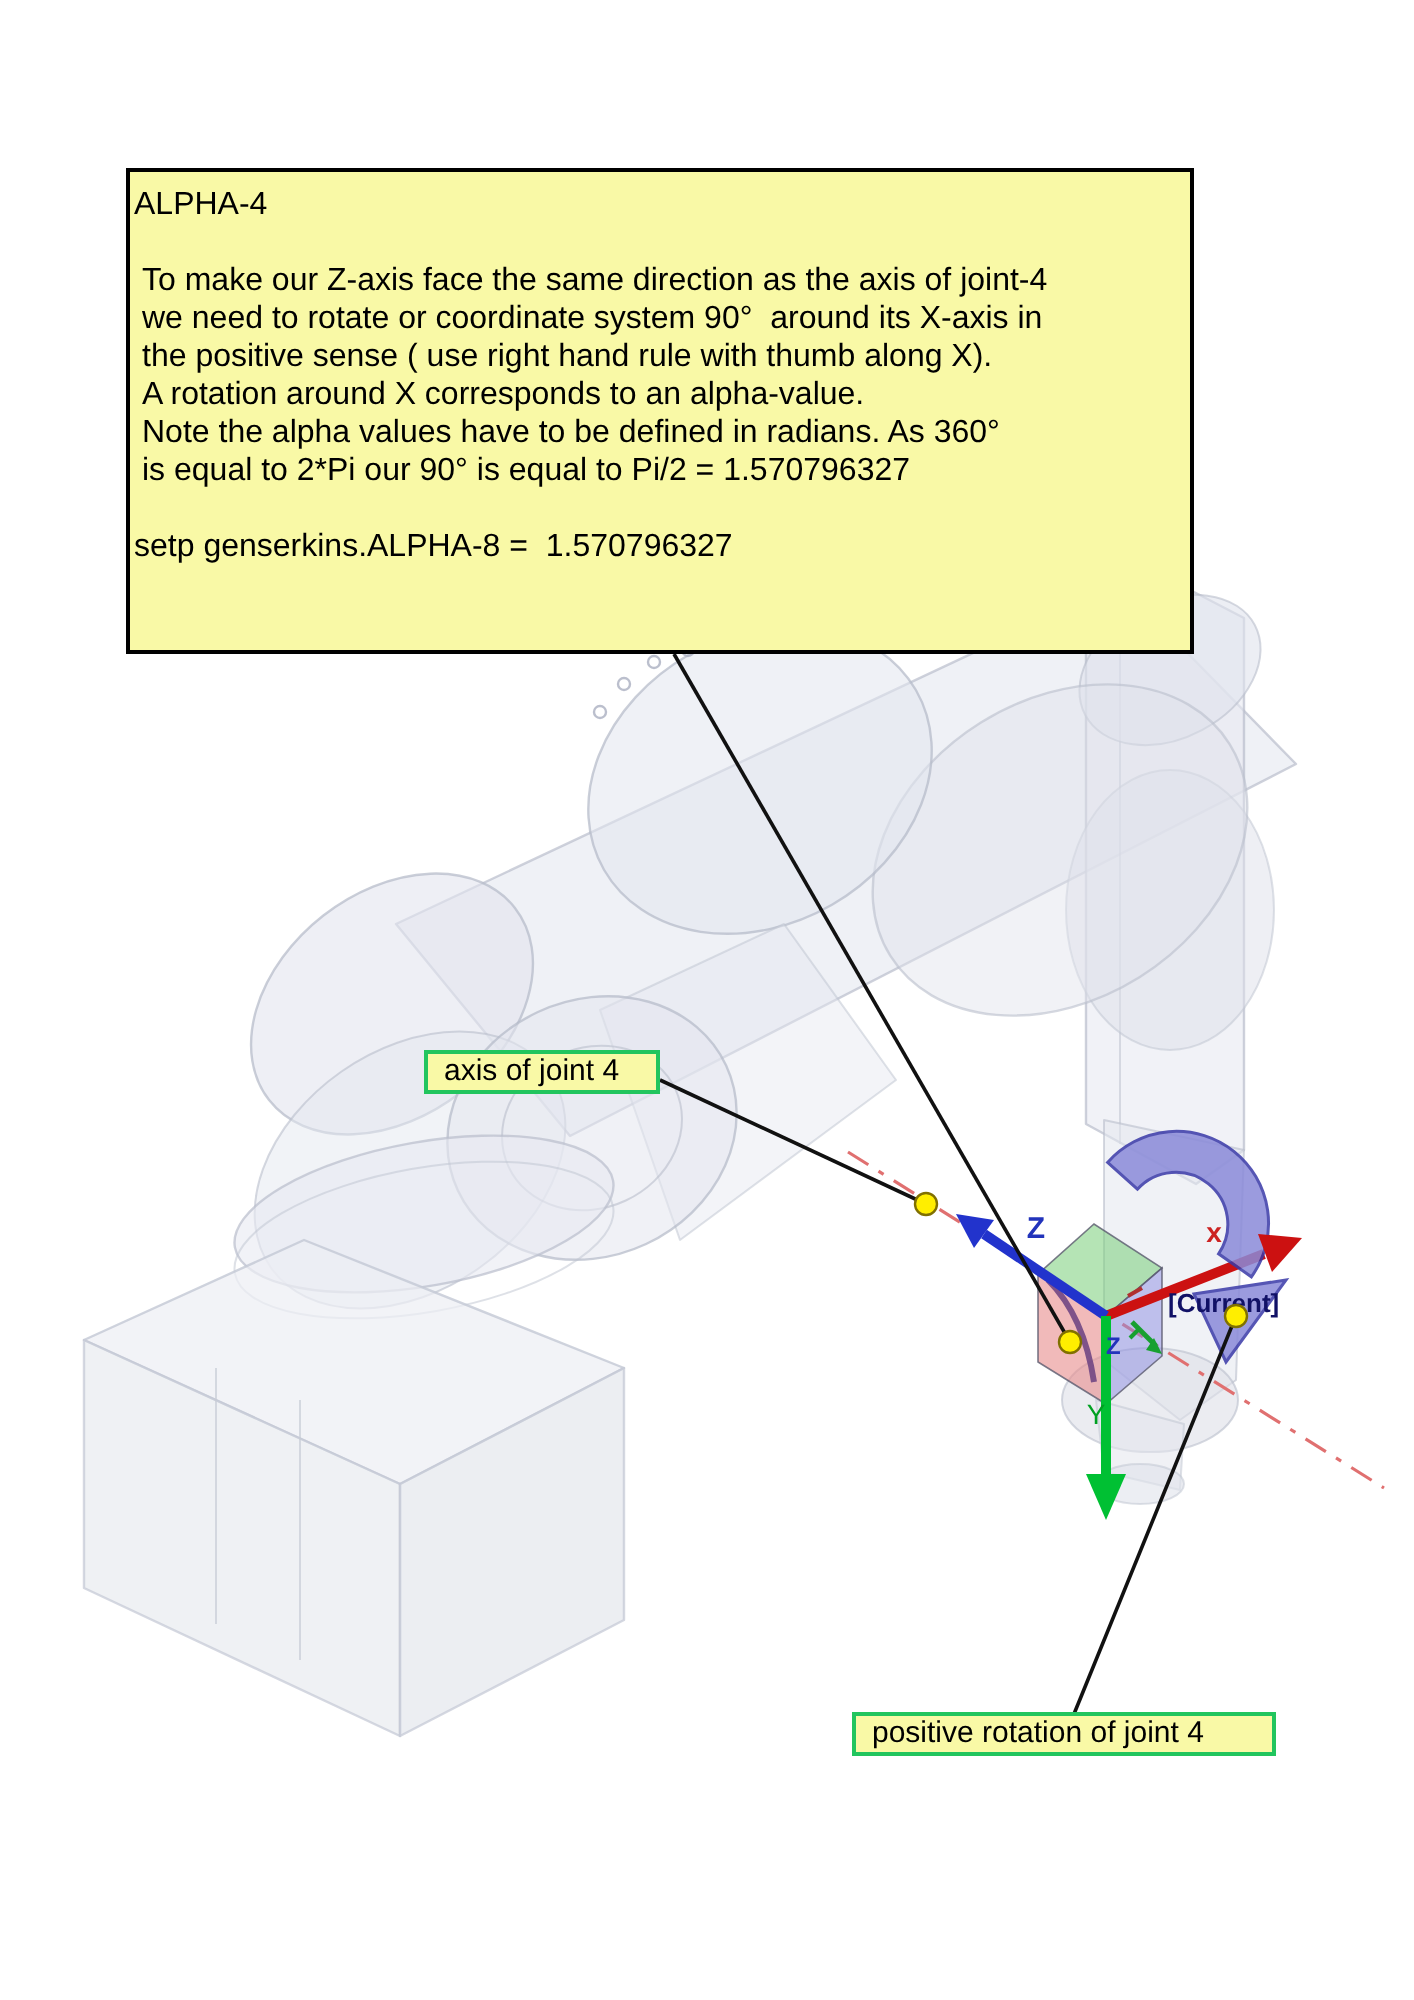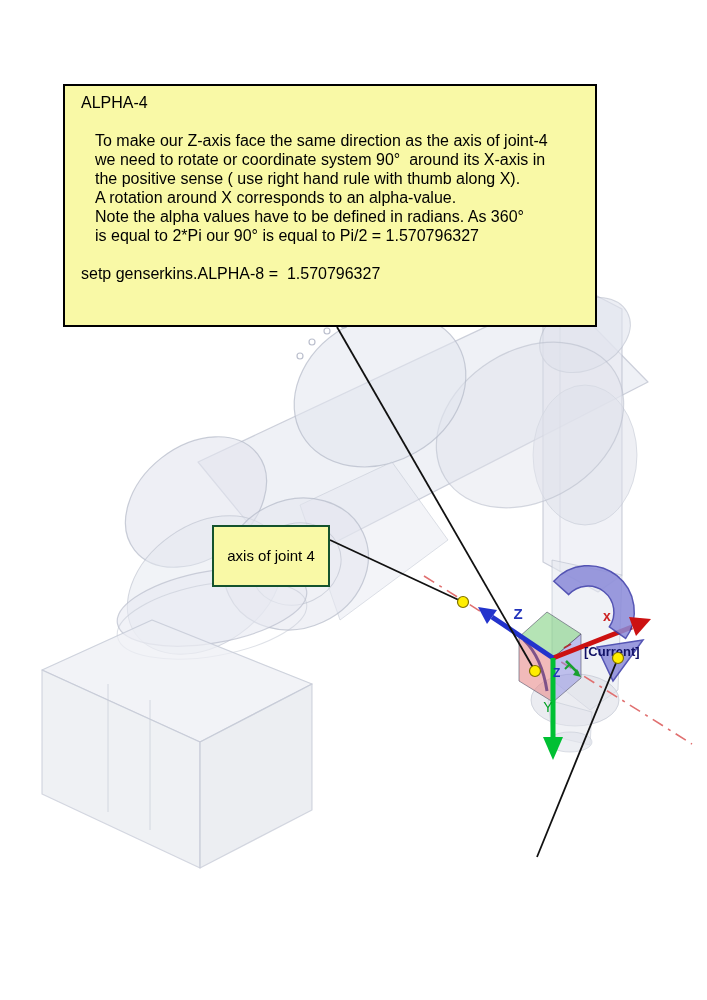--- a/index.html
+++ b/index.html
@@ -7,30 +7,29 @@
   }
   html,body{margin:0;padding:0;background:#ffffff;}
   .stage{
     position:relative;width:707px;height:1000px;background:#ffffff;overflow:hidden;
     font-family:"Liberation Sans",sans-serif;color:#000;
   }
   .stage svg{position:absolute;left:0;top:0;font-family:"Liberation Sans",sans-serif;}
   .note-box{
     position:absolute;left:63px;top:84px;width:534px;height:243px;
     box-sizing:border-box;background:var(--note-fill);border:2px solid #000;
-    padding:7px 16px;font-size:16px;line-height:19px;
+    padding:7px 2px;font-size:16px;line-height:19px;
   }
   .note-title{white-space:pre;margin:0 0 19px 0;}
-  .note-body{white-space:pre-wrap;margin:14px;}
+  .note-body{white-space:pre-wrap;margin:4px;}
   .note-command{white-space:pre;margin:19px 0 0 0;}
   .tag{
-    position:absolute;background:var(--note-fill);border:2px solid #14532d;
-    font-size:15px;line-height:18px;padding:20px 8px;white-space:nowrap;
+    position:absolute;background:var(--note-fill);border:2px solid #22c55e;
+    font-size:15px;line-height:18px;padding:0 8px;white-space:nowrap;
     box-sizing:border-box;
-    text-align:center;
   }
   .tag-axis{left:212px;top:525px;width:118px;}
   .tag-rotation{left:426px;top:856px;width:212px;}
 </style>
 </head>
 <body>
 
 <div class="stage">
 
   <svg width="707" height="1000" viewBox="0 0 707 1000">
@@ -136,14 +135,15 @@
     <div class="note-body">To make our Z-axis face the same direction as the axis of joint-4
 we need to rotate or coordinate system 90°  around its X-axis in
 the positive sense ( use right hand rule with thumb along X).
 A rotation around X corresponds to an alpha-value.
 Note the alpha values have to be defined in radians. As 360°
 is equal to 2*Pi our 90° is equal to Pi/2 = 1.570796327</div>
     <div class="note-command">setp genserkins.ALPHA-8 =  1.570796327</div>
   </div>
 
   <div class="tag tag-axis">axis of joint 4</div>
+  <div class="tag tag-rotation">positive rotation of joint 4</div>
 
 </div>
 
 </body></html>

